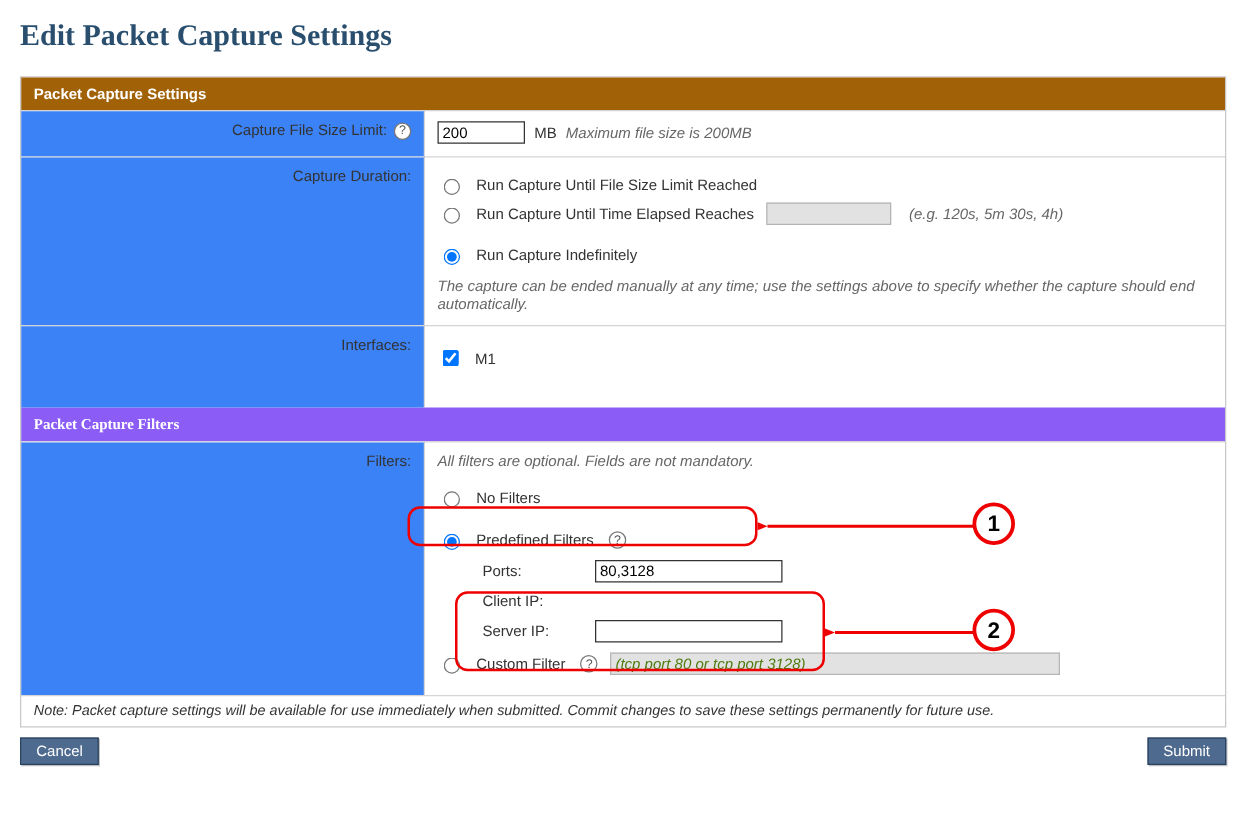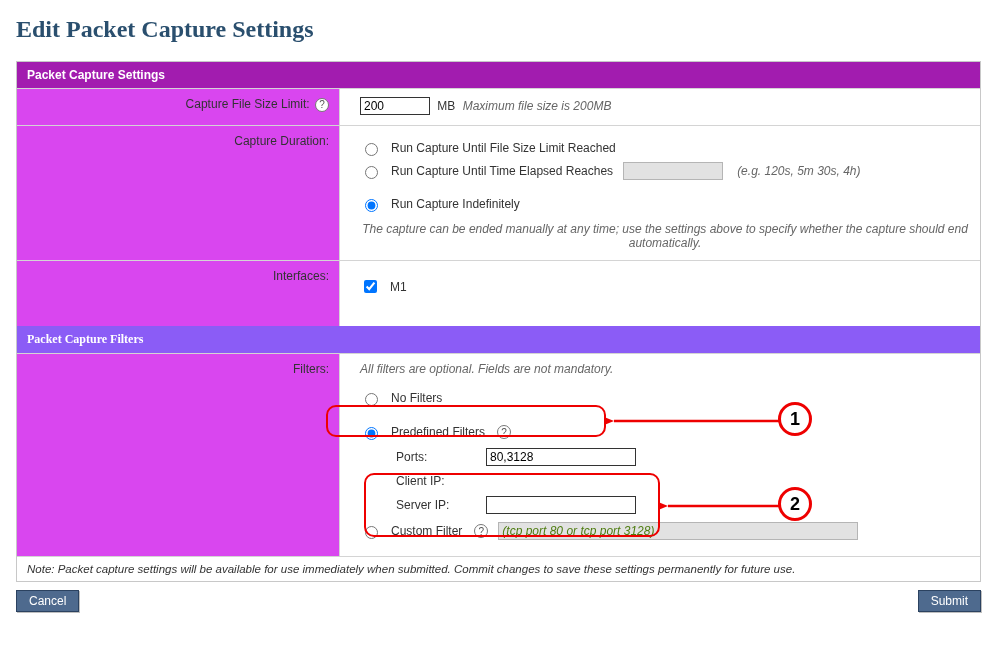--- a/index.html
+++ b/index.html
@@ -19,46 +19,46 @@
     color: #2a4f6e;
     margin: 0 0 18px 0;
   }
   .outer-table {
     border: 1px solid #c8c8c8;
     border-collapse: collapse;
     width: 965px;
     background: #fff;
   }
   .section-header {
-    background: #a21caf;
+    background: #a16207;
     color: #fff;
     font-weight: bold;
     font-size: 12px;
     padding: 6px 10px;
   }
   .section-header.light {
     background: #8b5cf6;
     font-family: Liberation Serif, serif;
   }
   .cfg-row {
     display: flex;
     border-top: 1px solid #d4d4d4;
   }
   .cfg-label {
     width: 323px;
     min-width: 323px;
-    background: #d946ef;
+    background: #3b82f6;
     padding: 8px 10px;
     text-align: right;
     font-size: 12px;
     border-right: 1px solid #d4d4d4;
   }
   .cfg-content {
     flex: 1;
-    padding: 8px 10px 10px 20px;
+    padding: 8px 10px 10px 10px;
     position: relative;
   }
   .help-icon {
     display: inline-flex;
     align-items: center;
     justify-content: center;
     width: 14px; height: 14px;
     border: 1px solid #777;
     border-radius: 50%;
     font-size: 10px;
@@ -164,21 +164,21 @@
       <div class="radio-line" style="">
         <input type="radio" name="dur" style="">
         <span>Run Capture Until Time Elapsed Reaches</span>
         <input type="text" class="text-input disabled-input" style="width: 100px;" disabled="" value="">
         <span class="hint">(e.g. 120s, 5m 30s, 4h)</span>
       </div>
       <div class="radio-line" style="margin-top:16px">
         <input type="radio" name="dur" checked="" style="">
         <span>Run Capture Indefinitely</span>
       </div>
-      <div class="hint" style="margin-top:10px; font-style:italic; margin-left:0;text-align:center;">The capture can be ended manually at any time; use the settings above to specify whether the capture should end automatically.</div>
+      <div class="hint" style="margin-top:10px; font-style:italic; margin-left:0;">The capture can be ended manually at any time; use the settings above to specify whether the capture should end automatically.</div>
     </div>
   </div>
 
   <div class="cfg-row">
     <div class="cfg-label">Interfaces:</div>
     <div class="cfg-content">
       <div class="check-line" style="margin-top:8px">
         <input type="checkbox" checked="" style="">
         <span>M1</span>
       </div>

